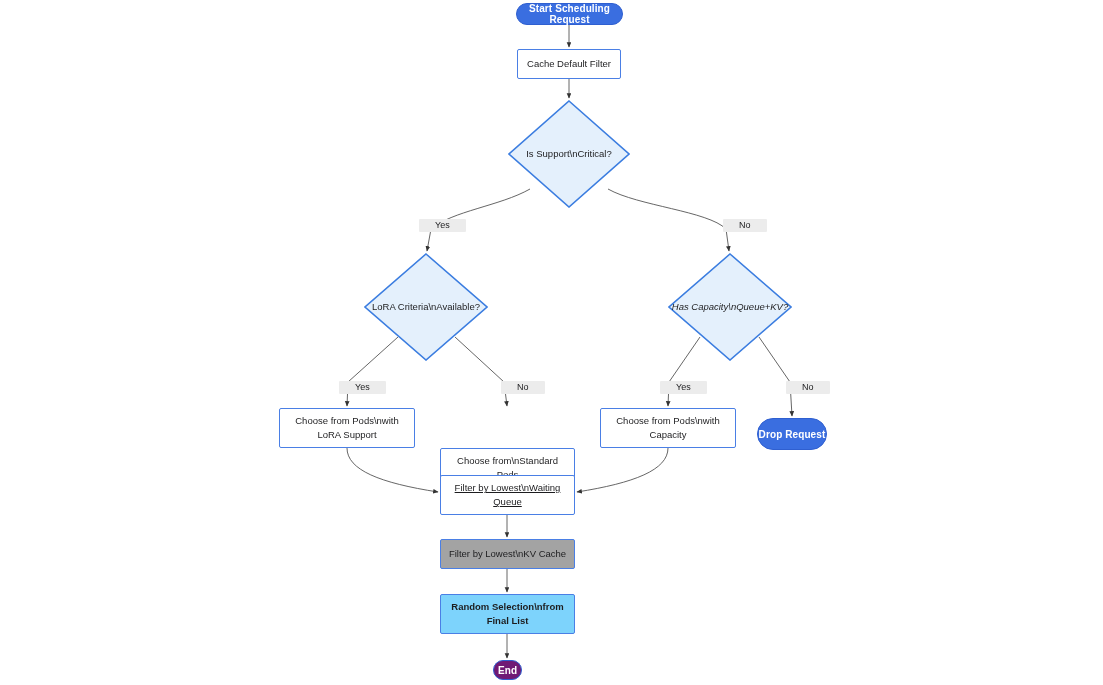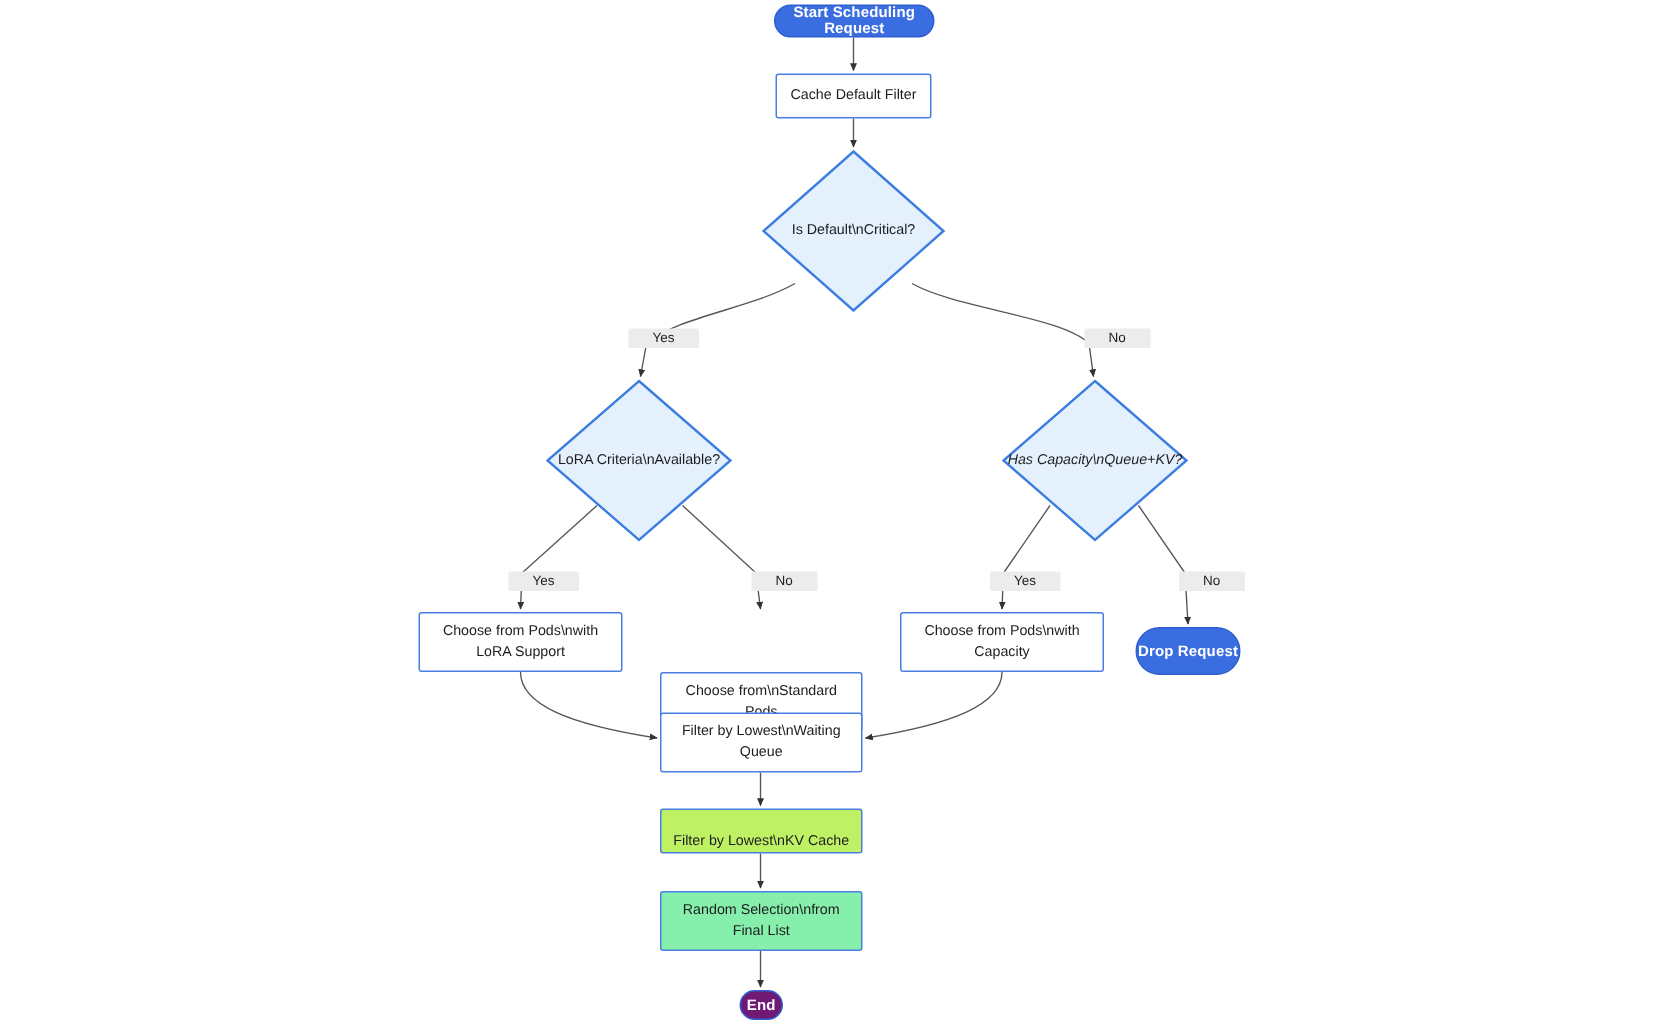--- a/index.html
+++ b/index.html
@@ -119,21 +119,21 @@
       <div class="node node-terminator" style="left: 516px; top: 3px; width: 107px; height: 22px; background: rgb(58, 110, 224); color: rgb(255, 255, 255);">
         <span class="label">Start Scheduling Request</span>
       </div>
       <div class="node node-process" style="left: 517px; top: 49px; width: 104px; height: 30px; background: rgb(255, 255, 255); border-color: rgb(74, 127, 229); color: rgb(29, 29, 31);">
         <span class="label">Cache Default Filter</span>
       </div>
       <div class="node node-decision" style="left: 508px; top: 100px; width: 122px; height: 108px;">
         <svg class="diamond-svg" width="122" height="108" viewBox="0 0 122 108">
           <polygon points="61,1 121,54 61,107 1,54" fill="#e4f0fc" stroke="#3b7de0" stroke-width="1.6"></polygon>
         </svg>
-        <span class="label" style="color: rgb(29, 29, 31);">Is Default\nCritical?</span>
+        <span class="label" style="color: rgb(29, 29, 31);">Is Support\nCritical?</span>
       </div>
       <div class="node node-decision" style="left: 364px; top: 253px; width: 124px; height: 108px;">
         <svg class="diamond-svg" width="124" height="108" viewBox="0 0 124 108">
           <polygon points="62,1 123,54 62,107 1,54" fill="#e4f0fc" stroke="#3b7de0" stroke-width="1.6"></polygon>
         </svg>
         <span class="label" style="color: rgb(29, 29, 31);">LoRA Criteria\nAvailable?</span>
       </div>
       <div class="node node-decision" style="left: 668px; top: 253px; width: 124px; height: 108px;">
         <svg class="diamond-svg" width="124" height="108" viewBox="0 0 124 108">
           <polygon points="62,1 123,54 62,107 1,54" fill="#e4f0fc" stroke="#3b7de0" stroke-width="1.6"></polygon>
@@ -148,28 +148,28 @@
         <span class="label">Choose from\nStandard
 Pods</span>
       </div>
       <div class="node node-process" style="left: 600px; top: 408px; width: 136px; height: 40px; background: rgb(255, 255, 255); border-color: rgb(74, 127, 229); color: rgb(29, 29, 31);">
         <span class="label">Choose from Pods\nwith
 Capacity</span>
       </div>
       <div class="node node-terminator" style="left: 757px; top: 418px; width: 70px; height: 32px; background: rgb(58, 110, 224); color: rgb(255, 255, 255);">
         <span class="label">Drop Request</span>
       </div>
-      <div class="node node-process" style="left: 440px; top: 475px; width: 135px; height: 40px; background: rgb(255, 255, 255); border-color: rgb(74, 127, 229); color: rgb(29, 29, 31);">
+      <div class="node node-process" style="left: 440px; top: 475px; width: 135px; height: 40px; background: rgb(255, 255, 255); border-color: rgb(74, 127, 229); color: rgb(29, 29, 31); text-decoration: underline;">
         <span class="label">Filter by Lowest\nWaiting
 Queue</span>
       </div>
-      <div class="node node-process" style="left: 440px; top: 539px; width: 135px; height: 30px; background: #bef264; border-color: rgb(74, 127, 229); color: rgb(29, 29, 31); align-items: flex-end;">
+      <div class="node node-process" style="left: 440px; top: 539px; width: 135px; height: 30px; background: #a3a3a3; border-color: rgb(74, 127, 229); color: rgb(29, 29, 31);">
         <span class="label">Filter by Lowest\nKV Cache</span>
       </div>
-      <div class="node node-process" style="left: 440px; top: 594px; width: 135px; height: 40px; background: #86efac; border-color: rgb(74, 127, 229); color: rgb(29, 29, 31);">
+      <div class="node node-process" style="left: 440px; top: 594px; width: 135px; height: 40px; background: #7dd3fc; border-color: rgb(74, 127, 229); color: rgb(29, 29, 31); font-weight: bold;">
         <span class="label">Random Selection\nfrom
 Final List</span>
       </div>
       <div class="node node-terminator" style="left: 493px; top: 660px; width: 29px; height: 20px; background: #701a75; color: rgb(255, 255, 255);">
         <span class="label">End</span>
       </div>
     </div>
   <div id="edge-label-layer">
       <div class="edge-label" style="left: 419px; top: 219px; background: rgb(236, 236, 236);">Yes</div>
       <div class="edge-label" style="left: 723px; top: 219px; background: rgb(236, 236, 236);">No</div>

